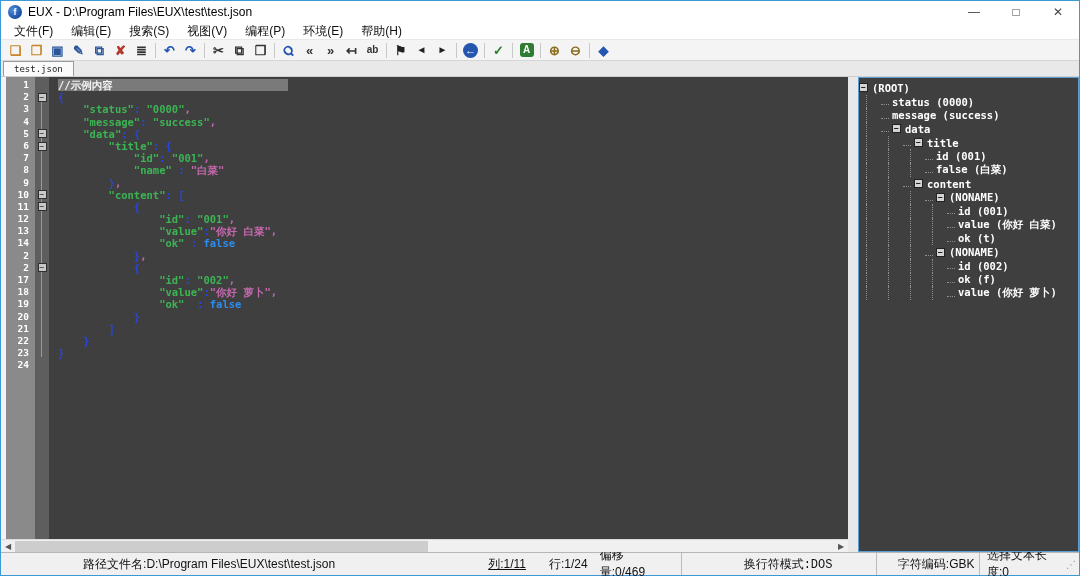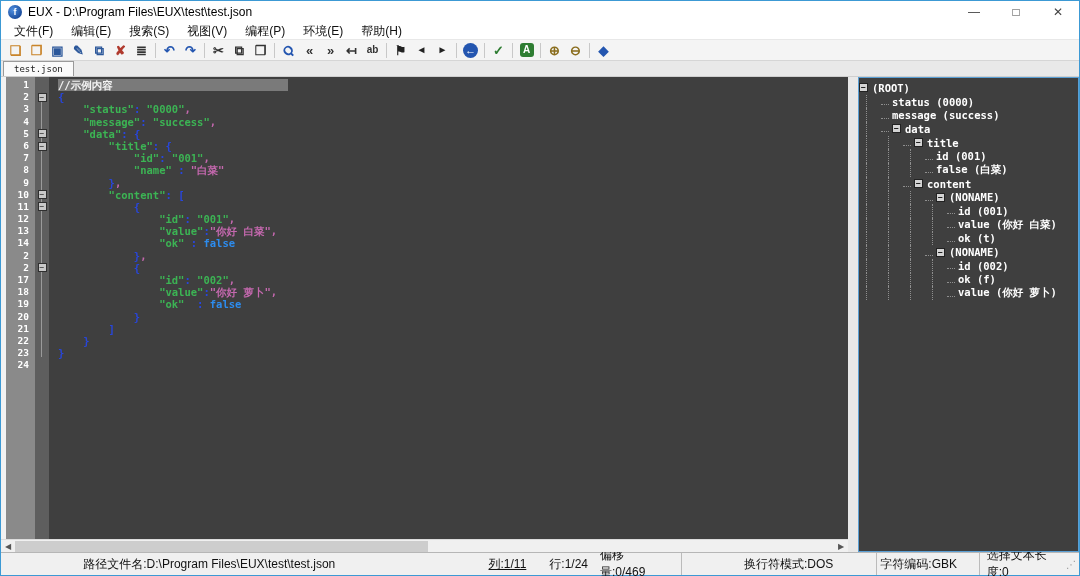--- a/index.html
+++ b/index.html
@@ -96,23 +96,23 @@
            font-family:"DejaVu Sans Mono", monospace; z-index:2; }
 
   
   .statusbar { height:23px; background:#f0f0f0; border-top:1px solid #b6b6b6; display:flex;
                align-items:center; font-size:12px; color:#111; flex:0 0 auto; }
   .sb-path { width:426px; padding-left:5px; overflow:hidden; white-space:nowrap;text-align:center; }
   .sb-col { margin-left:76px;text-decoration:underline; }
   .sb-row { margin-left:23px; }
   .sb-off { margin-left:12px; }
   .sb-eol { margin-left:14px; border-left:1px solid #bbb; height:100%; display:flex;
-            align-items:center; padding-left:62px; width:200px; }
+            align-items:center; padding-left:62px; width:200px;font-family:Liberation Mono, monospace; }
   .sb-enc { border-left:1px solid #bbb; height:100%; display:flex; align-items:center;
-            padding-left:3px; width:106px; }
+            padding-left:21px; width:106px; }
   .sb-sel { border-left:1px solid #bbb; height:100%; display:flex; align-items:center;
             padding-left:7px; flex:1 1 auto; }
   .sb-grip { color:#999; font-size:10px; padding-right:3px; }
 </style>
 </head>
 <body>
 
 <div id="app">
 
   <div class="titlebar">

